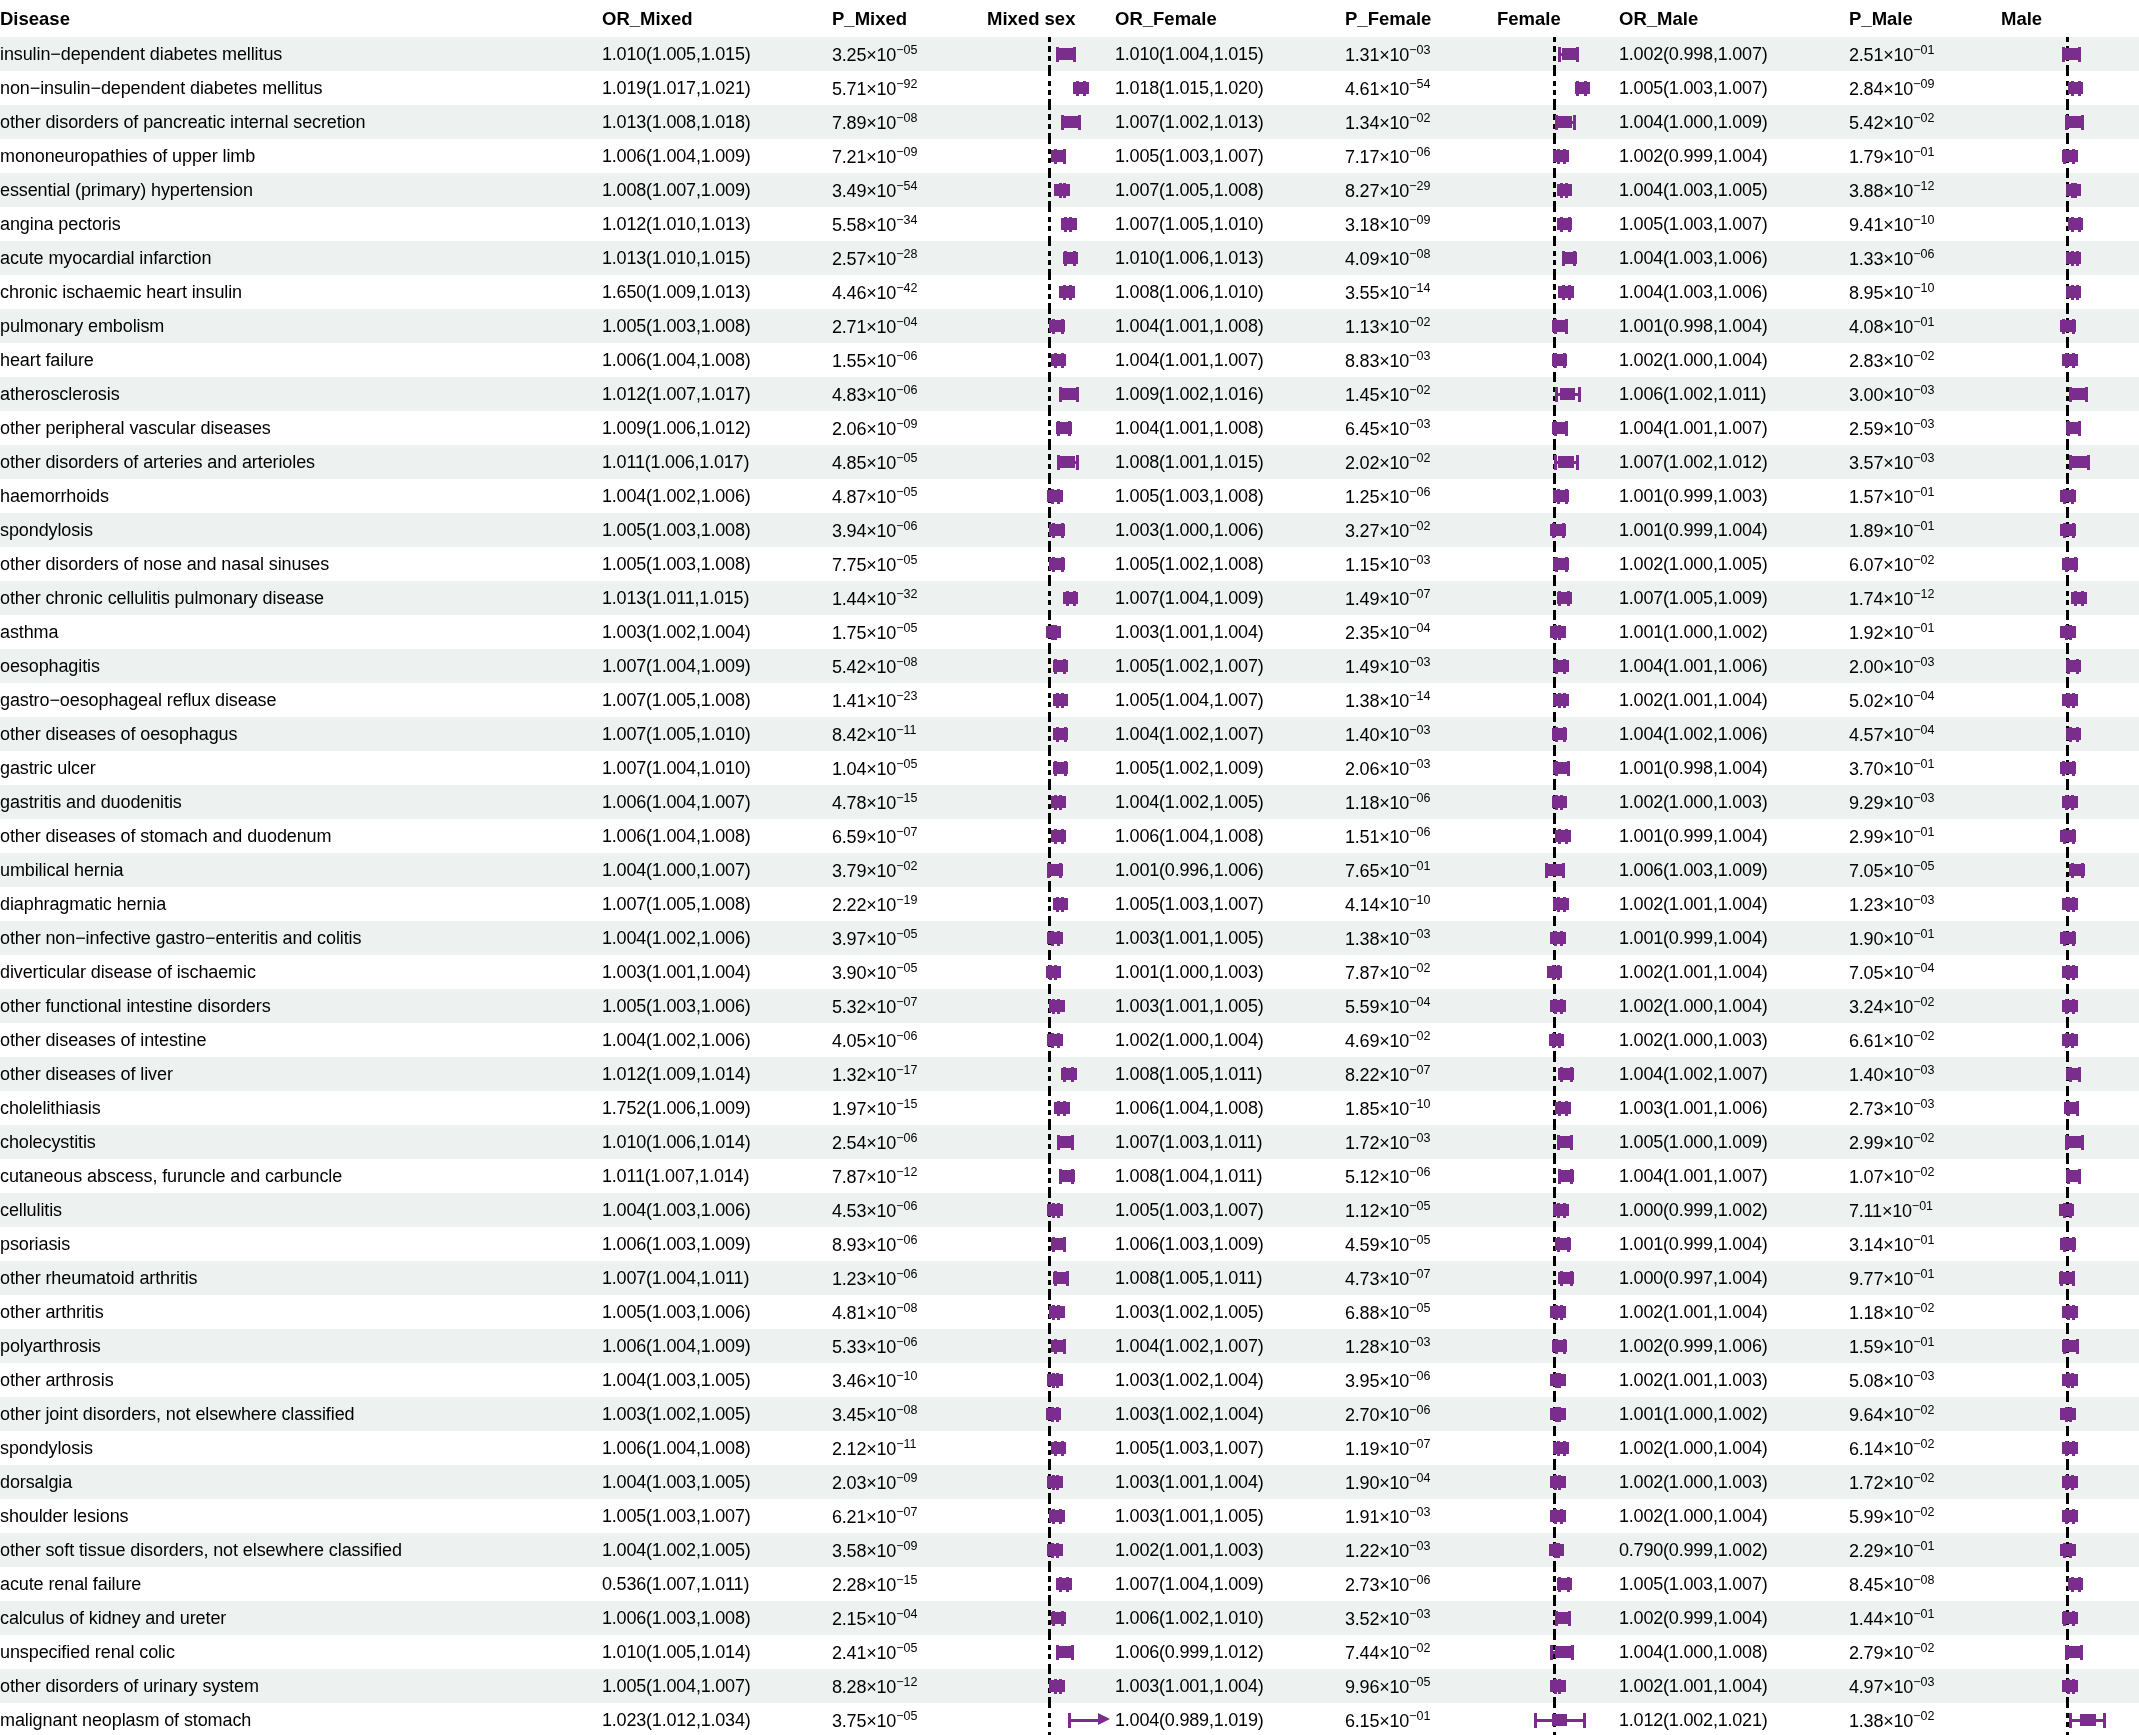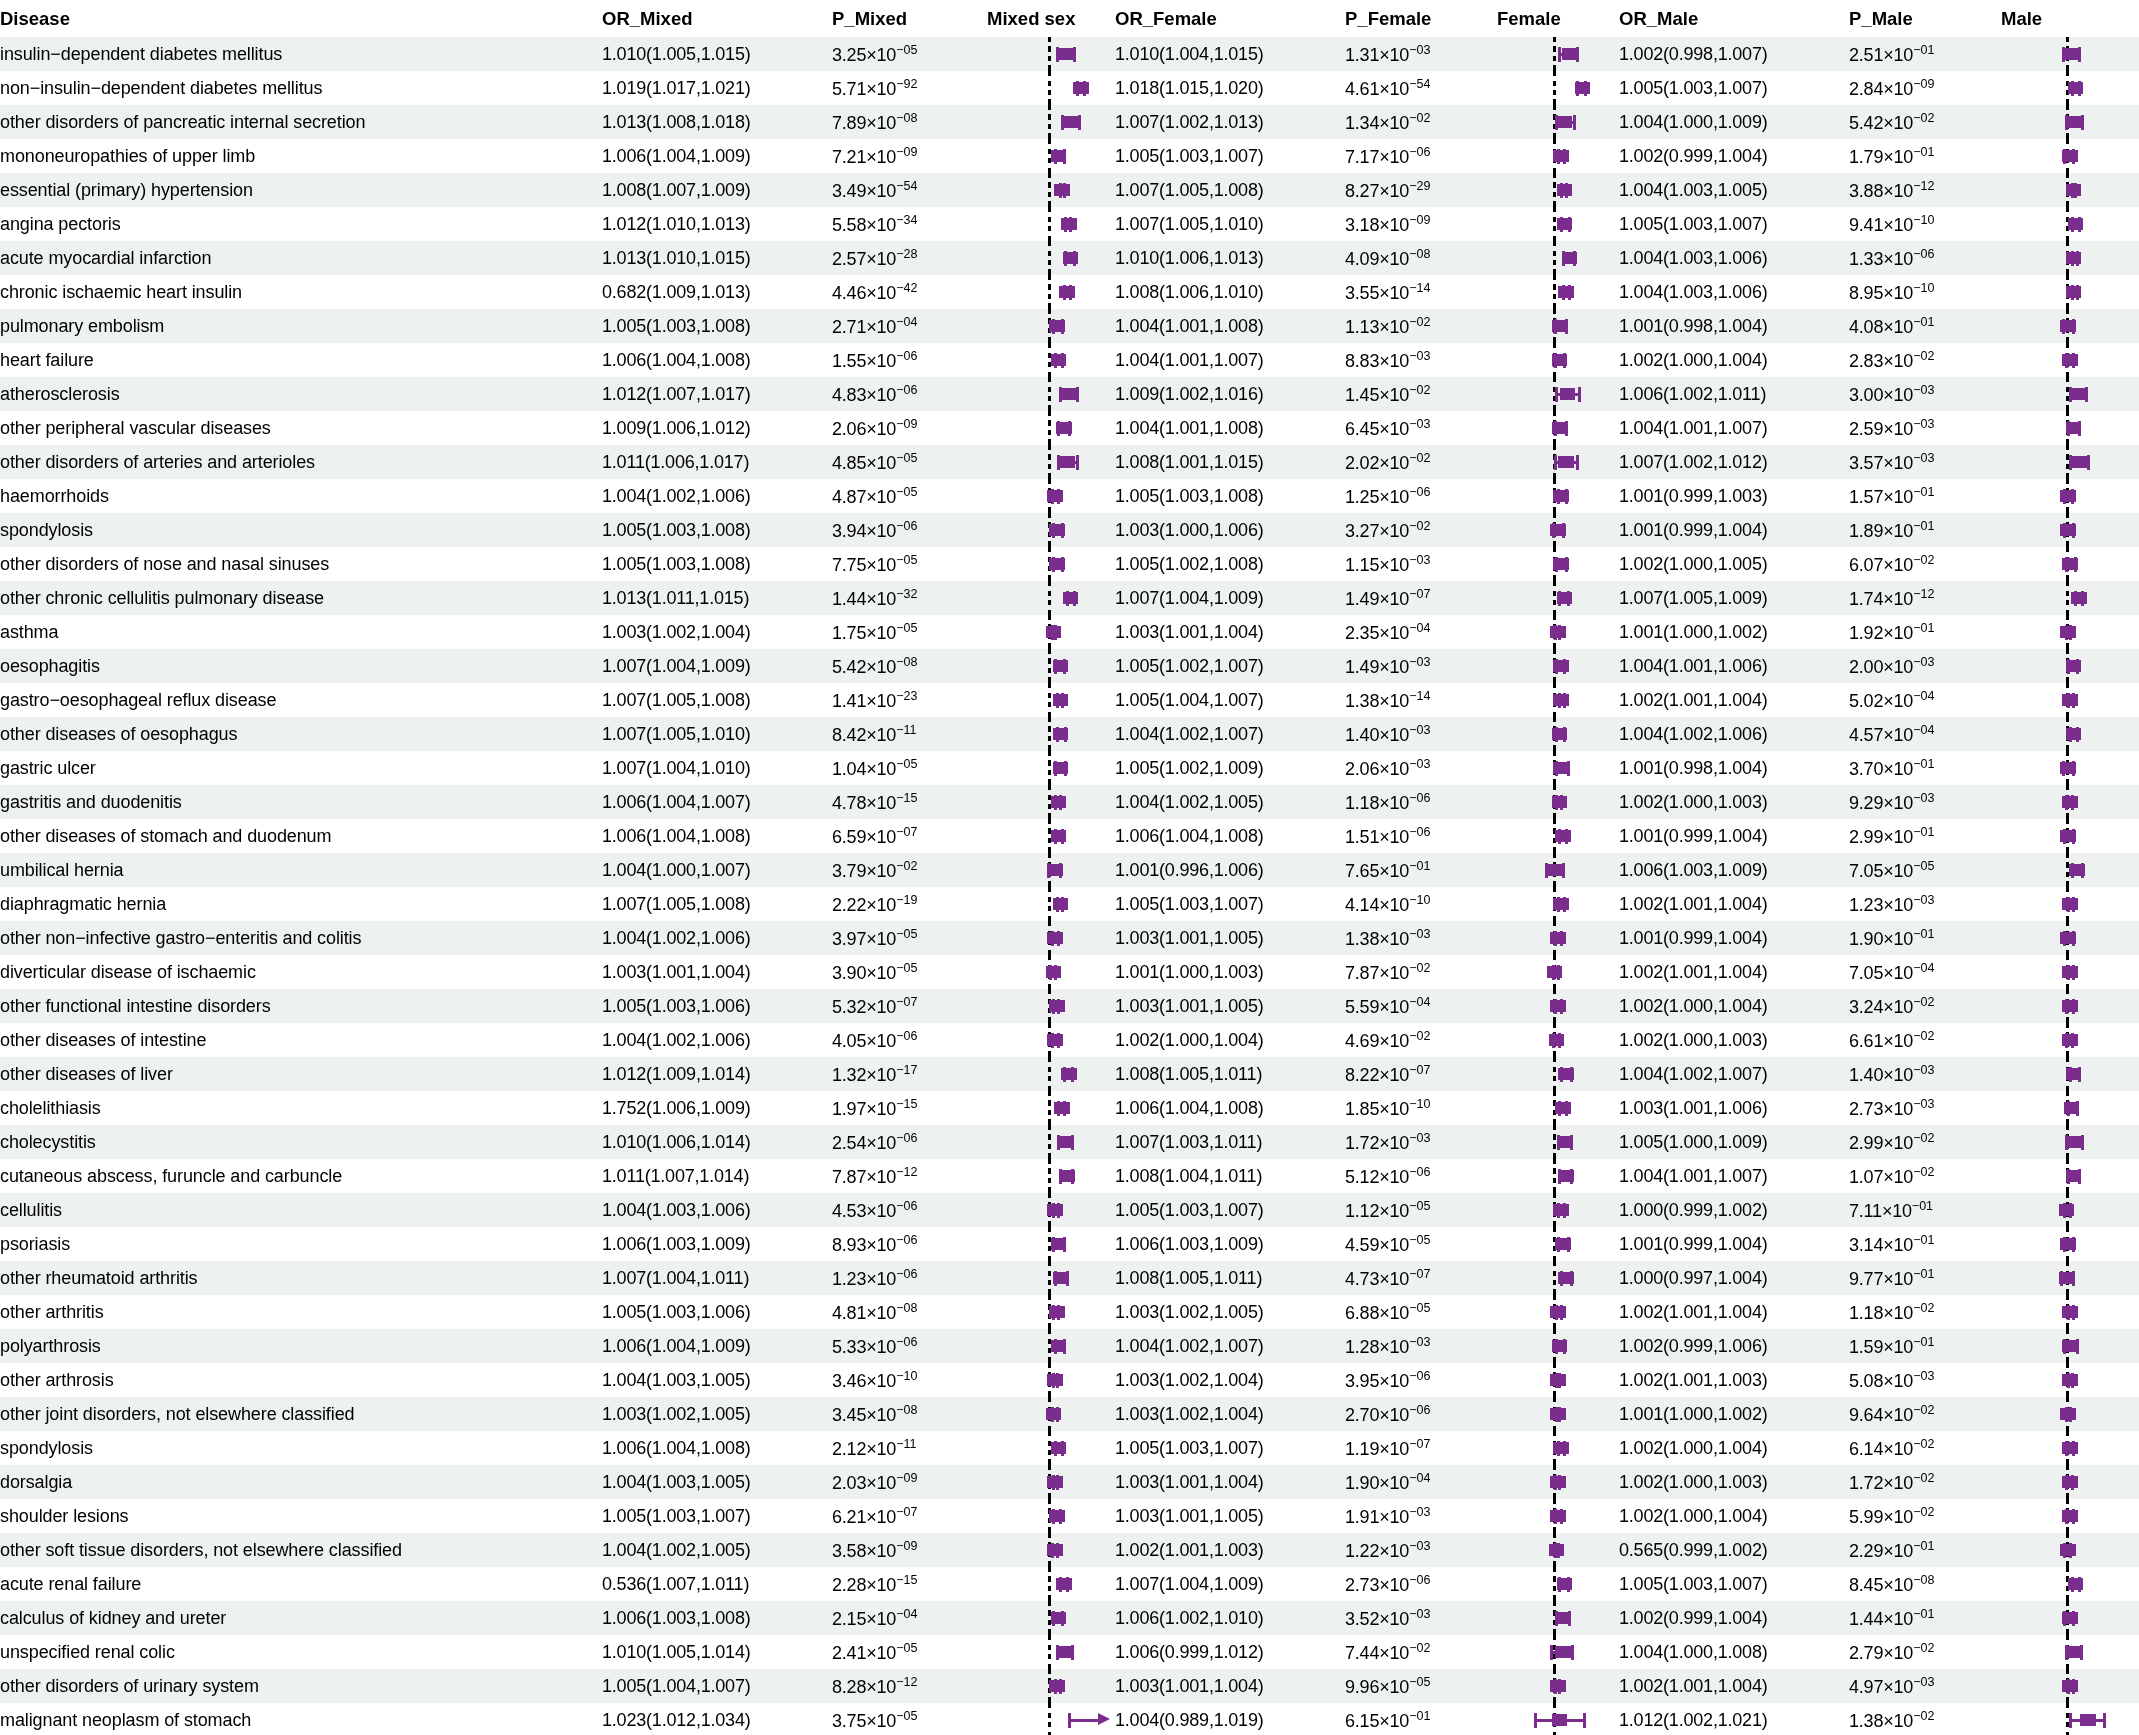--- a/index.html
+++ b/index.html
@@ -368,21 +368,21 @@
               <div class="refline" style="left: 47%;"></div>
               <div class="ci" style="left: 50.9%; width: 3.9%;"></div>
               <div class="cap" style="left: calc(50.9% - 1.2px);"></div>
               <div class="cap" style="left: calc(54.8% - 1.2px);"></div>
               <div class="pt" style="width: 15.5px; left: calc(52.2% - 7.8px);"></div>
             </div>
           </td>
         </tr>
         <tr>
           <td class="disease">chronic ischaemic heart insulin</td>
-          <td class="num">0.682(1.009,1.013)</td>
+          <td class="num">1.650(1.009,1.013)</td>
           <td class="num">4.46×10<span class="sup">−42</span></td>
           <td class="plotcell">
             <div class="plotbox">
               <div class="refline" style="left: 48%;"></div>
               <div class="ci" style="left: 60%; width: 5.33333%;"></div>
               <div class="cap" style="left: calc(60% - 1.2px);"></div>
               <div class="cap" style="left: calc(65.3333% - 1.2px);"></div>
               <div class="pt" style="width: 15.5px; left: calc(62.6667% - 7.8px);"></div>
             </div>
           </td>
@@ -1722,21 +1722,21 @@
           <td class="num">1.22×10<span class="sup">−03</span></td>
           <td class="plotcell">
             <div class="plotbox">
               <div class="refline" style="left: 46%;"></div>
               <div class="ci" style="left: 47.3333%; width: 2.66667%;"></div>
               <div class="cap" style="left: calc(47.3333% - 1.2px);"></div>
               <div class="cap" style="left: calc(50% - 1.2px);"></div>
               <div class="pt" style="width: 15.5px; left: calc(48.6667% - 7.8px);"></div>
             </div>
           </td>
-          <td class="num">0.565(0.999,1.002)</td>
+          <td class="num">0.790(0.999,1.002)</td>
           <td class="num">2.29×10<span class="sup">−01</span></td>
           <td class="plotcell">
             <div class="plotbox">
               <div class="refline" style="left: 47%;"></div>
               <div class="ci" style="left: 45.7%; width: 3.9%;"></div>
               <div class="cap" style="left: calc(45.7% - 1.2px);"></div>
               <div class="cap" style="left: calc(49.6% - 1.2px);"></div>
               <div class="pt" style="width: 15.5px; left: calc(48.3% - 7.8px);"></div>
             </div>
           </td>

